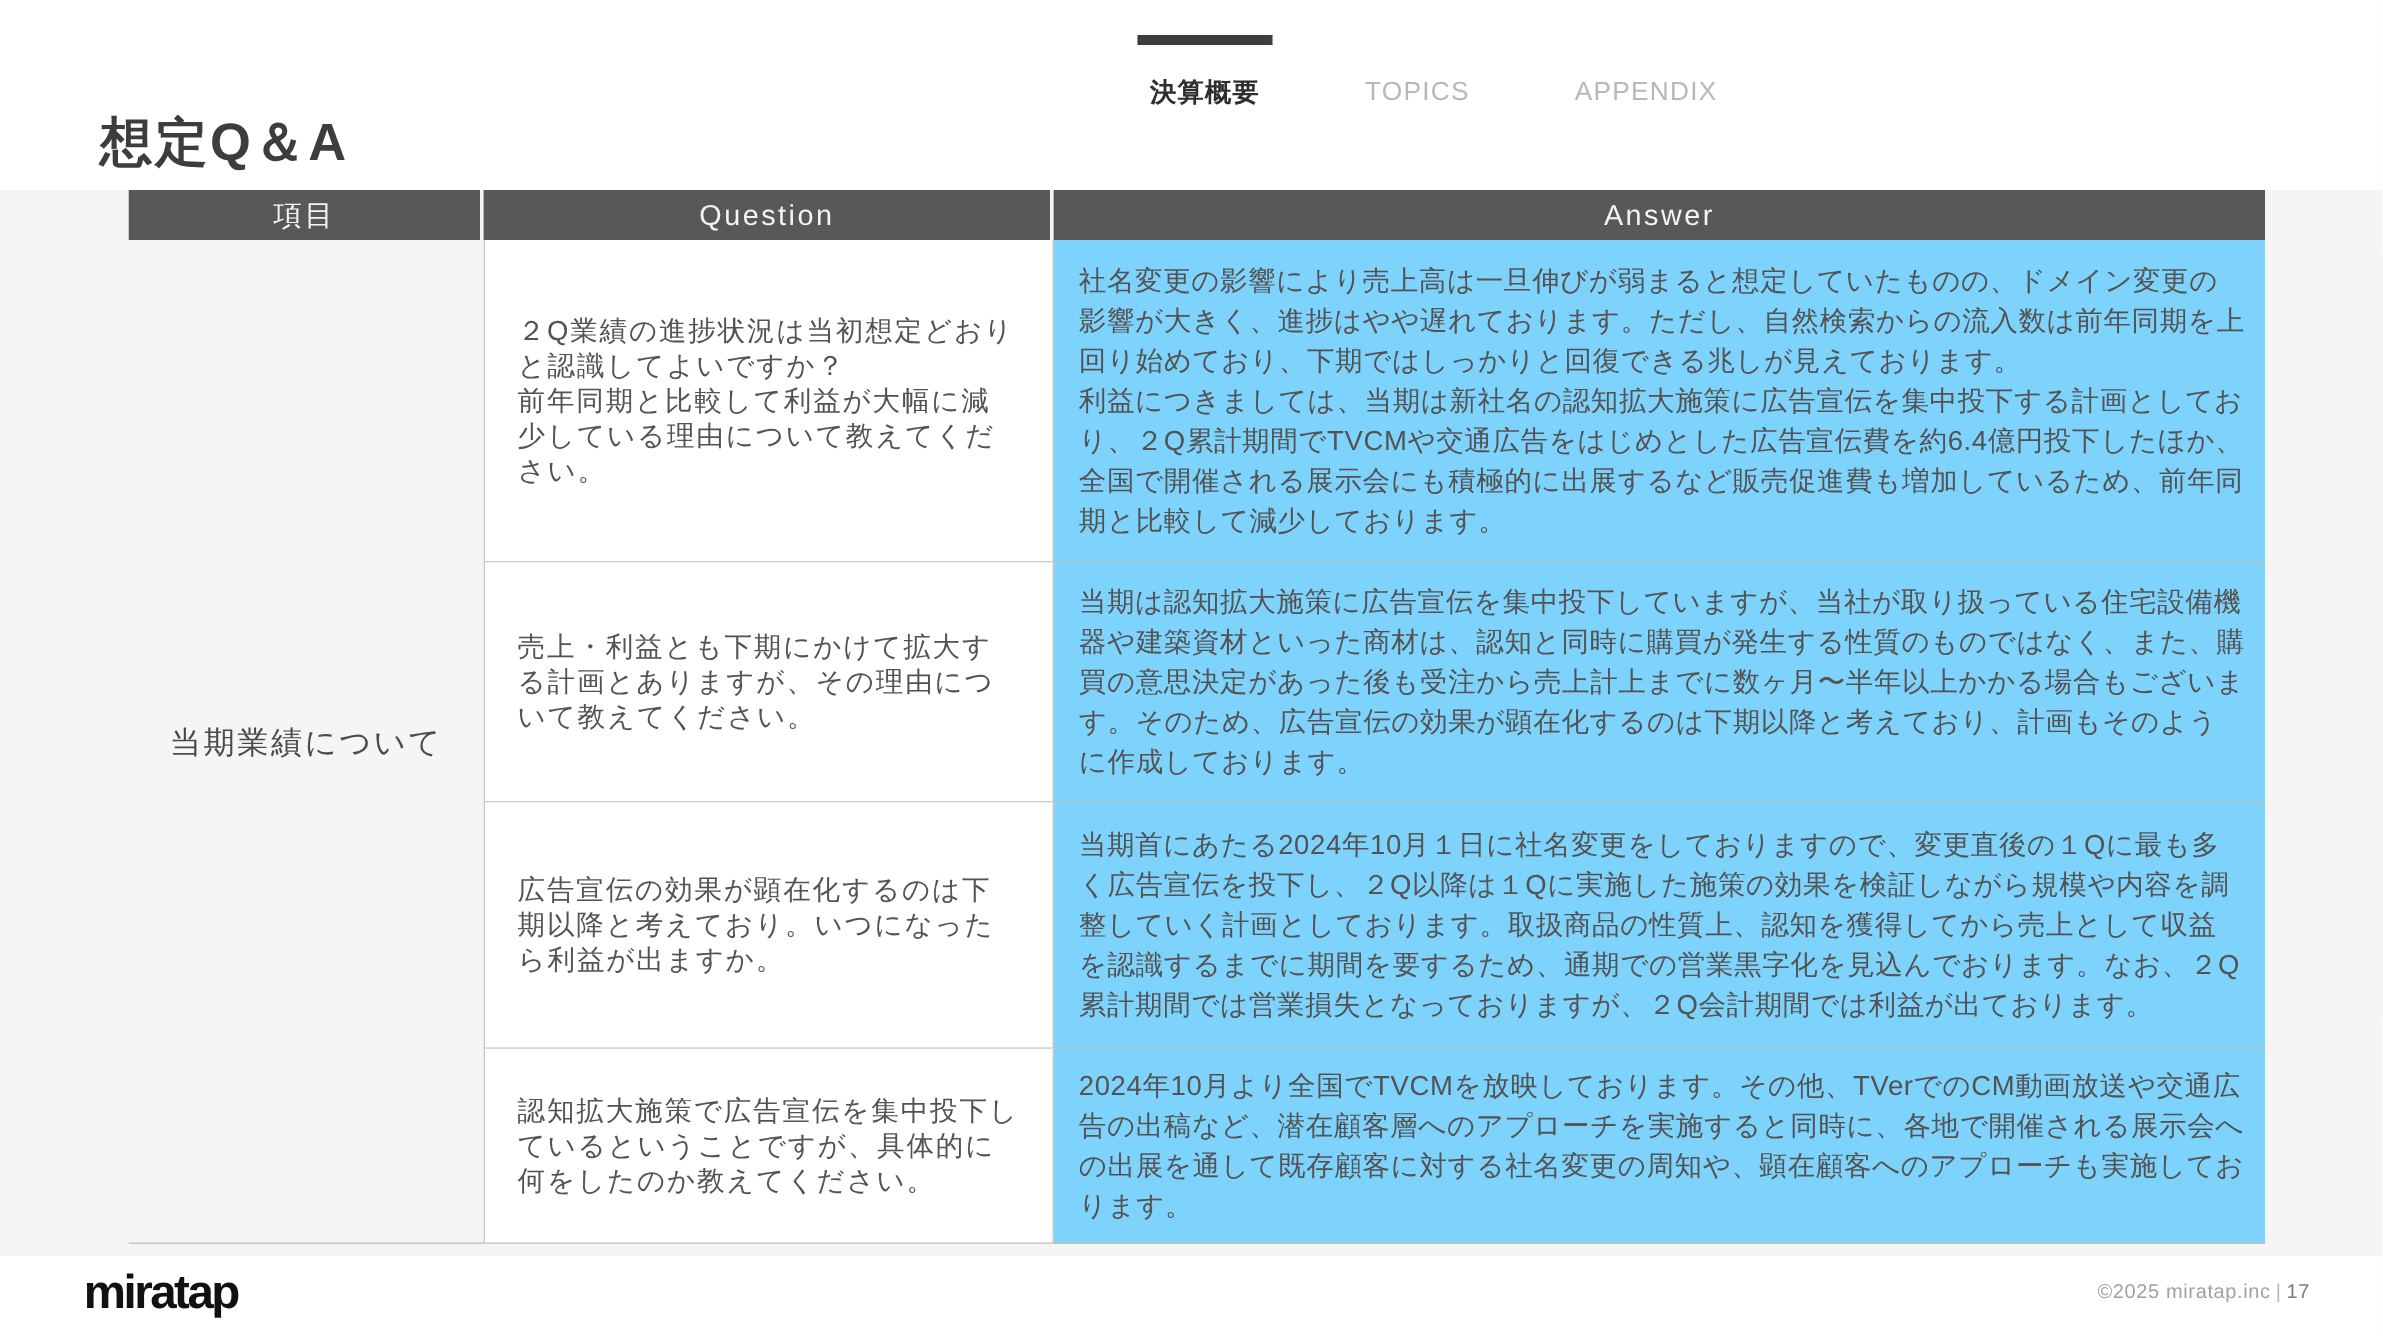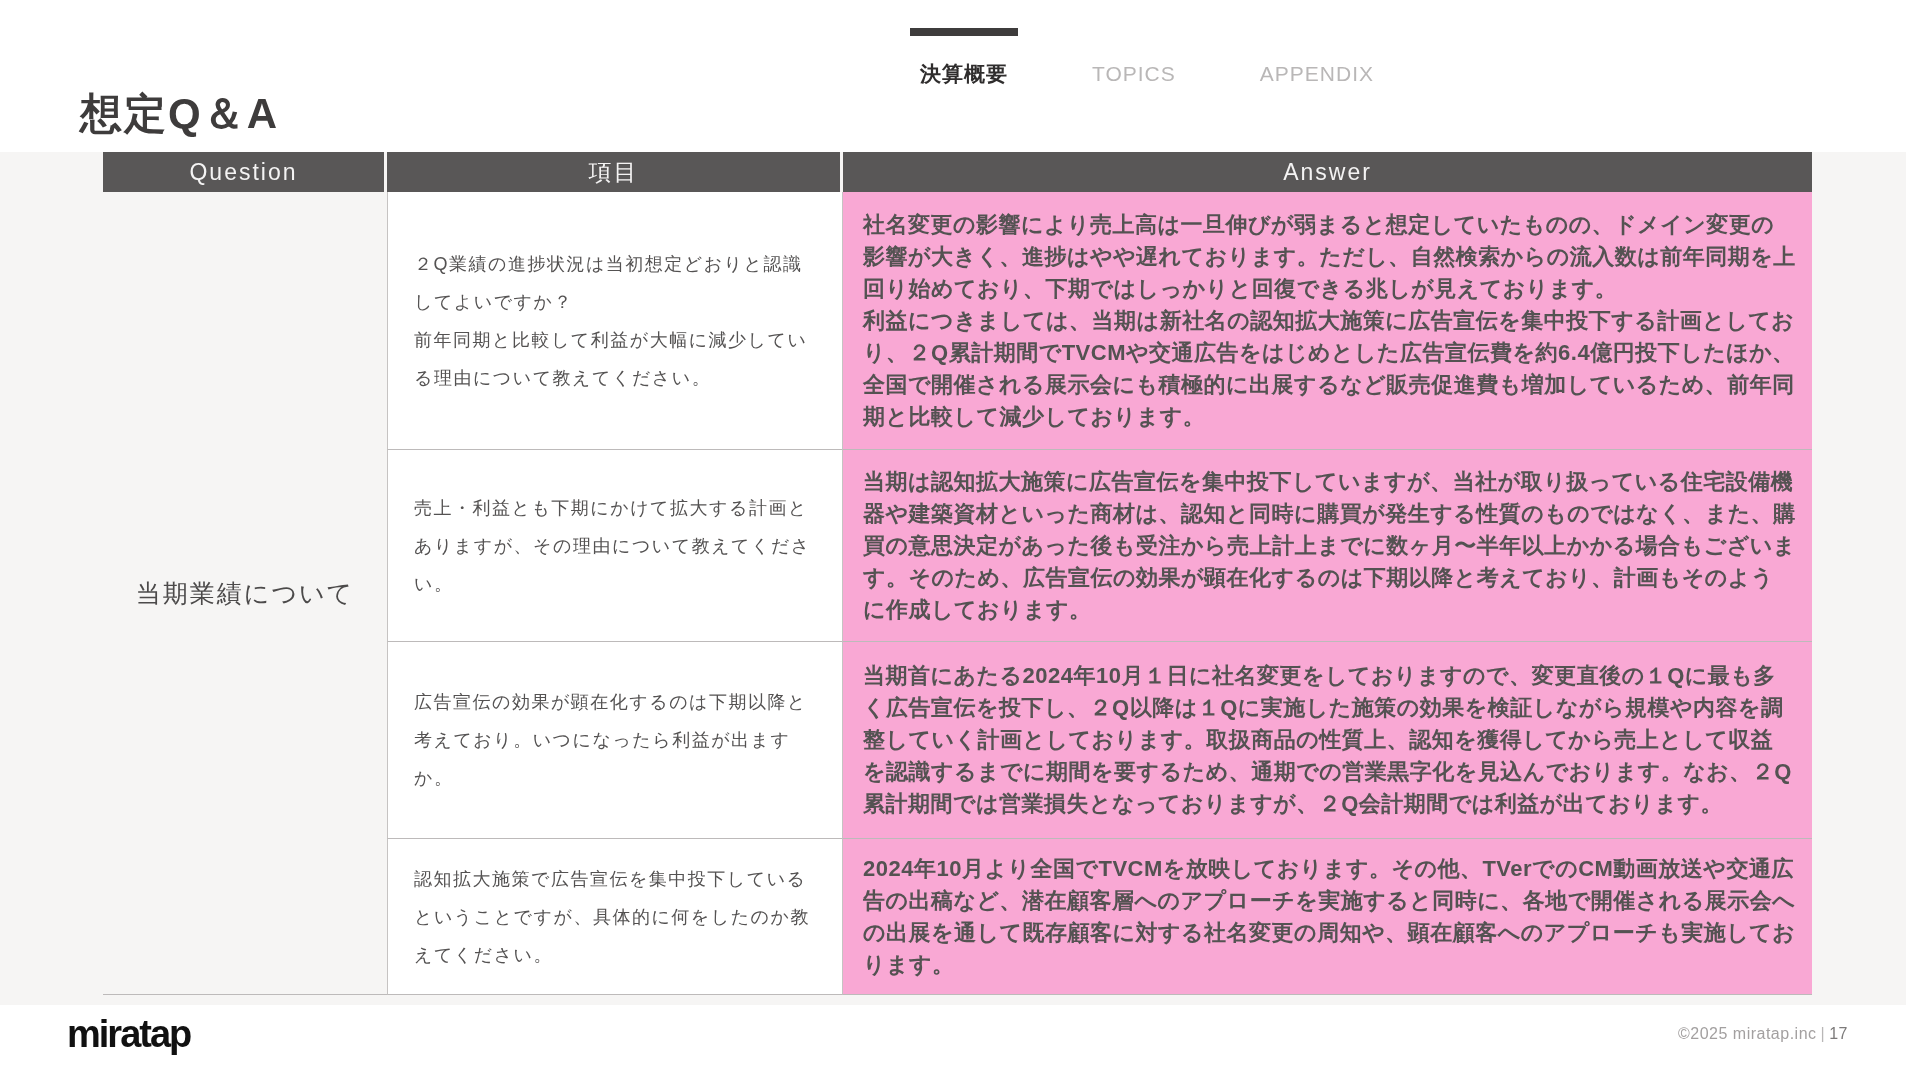--- a/index.html
+++ b/index.html
@@ -70,34 +70,33 @@
     border-bottom: 1px solid #bdbaba;
   }
   .cell-q {
     grid-column: 2;
     background: #ffffff;
     border-left: 1px solid #c6c3c2;
     border-right: 1px solid #c6c3c2;
     border-bottom: 1px solid #bdbaba;
     display: flex; align-items: center;
     padding: 10px 26px;
-    font-size: 18px; line-height: 38px; letter-spacing: 1.5px;
+    font-size: 22px; line-height: 28px; letter-spacing: 1.5px;
     color: #545252;
     white-space: pre-line;
   }
   .cell-a {
     grid-column: 3;
-    background: #f9a8d4;
+    background: #7dd3fc;
     border-bottom: 1px solid #bdbaba;
     display: flex; align-items: center;
     padding: 10px 16px 10px 20px;
     font-size: 22px; line-height: 32px; letter-spacing: 0.5px;
     color: #545252;
     white-space: pre-line;
-    font-weight: bold;
   }
 
   
   .footer {
     position: absolute; bottom: 0; left: 0;
     width: 1906px; height: 64px;
     background: #ffffff;
   }
   .logo {
     position: absolute; left: 55px; top: 8px;
@@ -120,22 +119,22 @@
   <div class="page-title">想定Q＆A</div>
   <div class="tabs">
     <div class="tab active">決算概要</div>
     <div class="tab">TOPICS</div>
     <div class="tab">APPENDIX</div>
   </div>
 </div>
 
 <div class="band">
   <div class="qa-table">
+    <div class="th th-gap">項目</div>
     <div class="th th-gap">Question</div>
-    <div class="th th-gap">項目</div>
     <div class="th">Answer</div>
 
     <div class="cell-cat">当期業績について</div>
 
     <div class="cell-q" style="grid-row:2">２Q業績の進捗状況は当初想定どおりと認識してよいですか？
 前年同期と比較して利益が大幅に減少している理由について教えてください。</div>
     <div class="cell-a" style="grid-row:2">社名変更の影響により売上高は一旦伸びが弱まると想定していたものの、ドメイン変更の影響が大きく、進捗はやや遅れております。ただし、自然検索からの流入数は前年同期を上回り始めており、下期ではしっかりと回復できる兆しが見えております。
 利益につきましては、当期は新社名の認知拡大施策に広告宣伝を集中投下する計画としており、２Q累計期間でTVCMや交通広告をはじめとした広告宣伝費を約6.4億円投下したほか、全国で開催される展示会にも積極的に出展するなど販売促進費も増加しているため、前年同期と比較して減少しております。</div>
 
     <div class="cell-q" style="grid-row:3">売上・利益とも下期にかけて拡大する計画とありますが、その理由について教えてください。</div>

